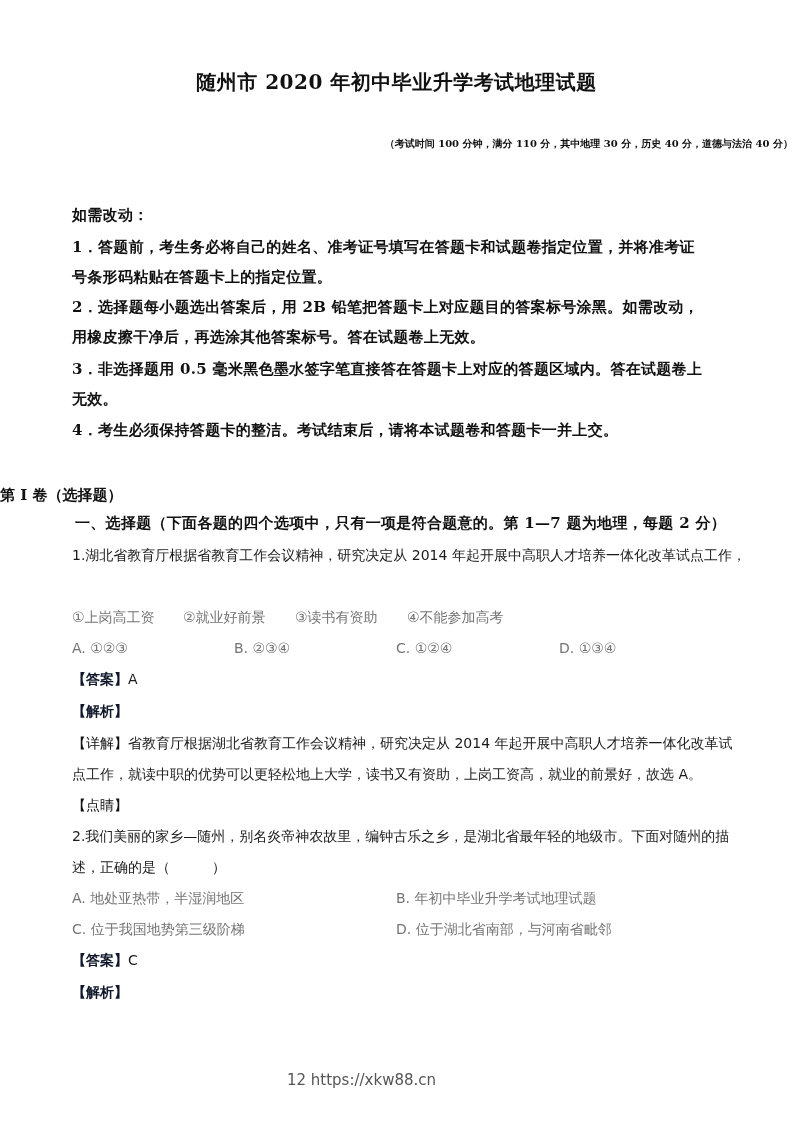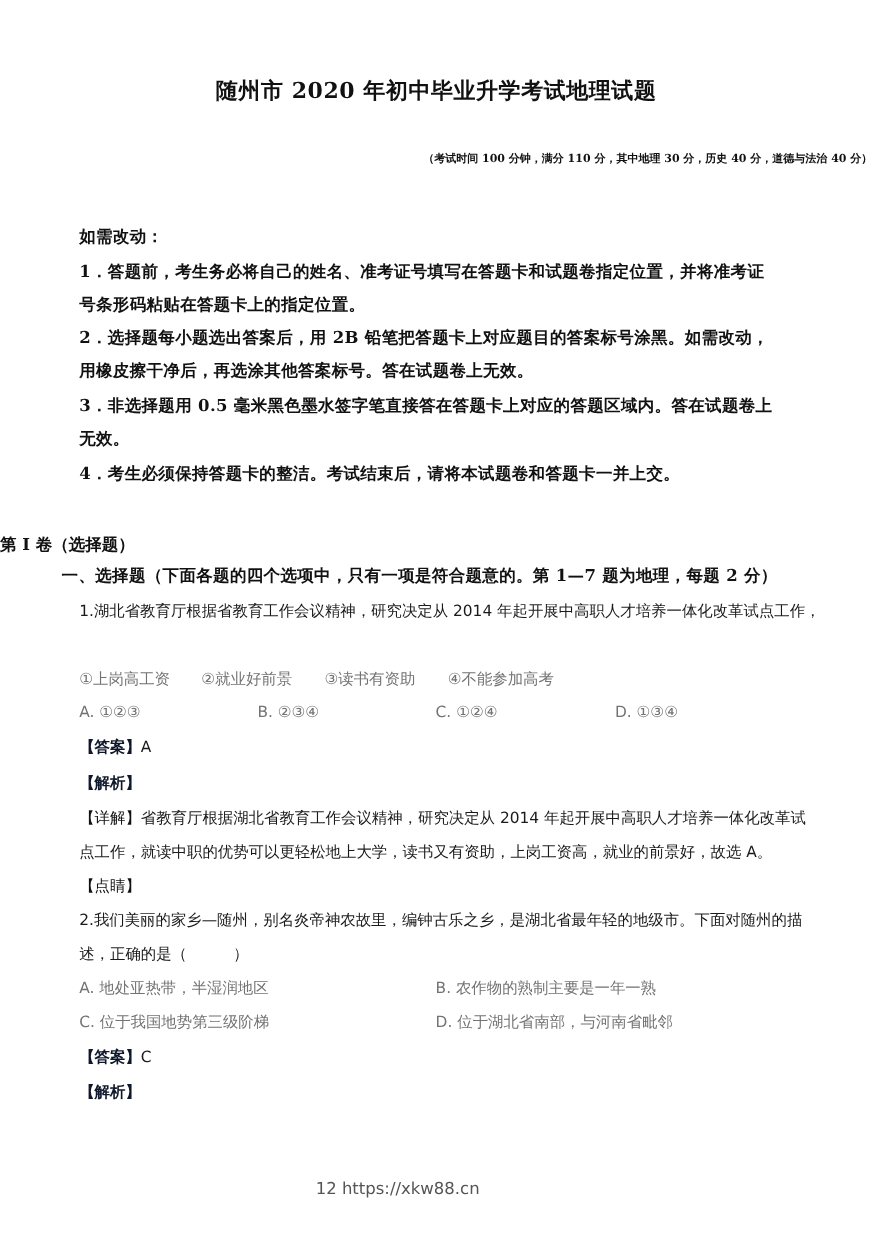--- a/index.html
+++ b/index.html
@@ -95,21 +95,21 @@
   <div class="abs bold-line" style="top:206px;">如需改动：</div>
   <div class="abs bold-line" style="top:238px;">1．答题前，考生务必将自己的姓名、准考证号填写在答题卡和试题卷指定位置，并将准考证</div>
   <div class="abs bold-line" style="top:268px;">号条形码粘贴在答题卡上的指定位置。</div>
   <div class="abs bold-line" style="top:298px;">2．选择题每小题选出答案后，用 2B 铅笔把答题卡上对应题目的答案标号涂黑。如需改动，</div>
   <div class="abs bold-line" style="top:328px;">用橡皮擦干净后，再选涂其他答案标号。答在试题卷上无效。</div>
   <div class="abs bold-line" style="top:360px;">3．非选择题用 0.5 毫米黑色墨水签字笔直接答在答题卡上对应的答题区域内。答在试题卷上</div>
   <div class="abs bold-line" style="top:390px;">无效。</div>
   <div class="abs bold-line" style="top:421px;">4．考生必须保持答题卡的整洁。考试结束后，请将本试题卷和答题卡一并上交。</div>
 
   <div class="abs section-title" style="top:486px;">第 I 卷（选择题）</div>
-  <div class="abs bold-line" style="top:514px; left:56px;">一、选择题（下面各题的四个选项中，只有一项是符合题意的。第 1—7 题为地理，每题 2 分）</div>
+  <div class="abs bold-line" style="top:514px; left:75px;">一、选择题（下面各题的四个选项中，只有一项是符合题意的。第 1—7 题为地理，每题 2 分）</div>
 
   <div class="abs body-line" style="top:547px;">1.湖北省教育厅根据省教育工作会议精神，研究决定从 2014 年起开展中高职人才培养一体化改革试点工作，</div>
 
   <div class="opt" style="left:72px; top:609px;">①上岗高工资</div>
   <div class="opt" style="left:183px; top:609px;">②就业好前景</div>
   <div class="opt" style="left:295px; top:609px;">③读书有资助</div>
   <div class="opt" style="left:407px; top:609px;">④不能参加高考</div>
 
   <div class="opt" style="left:72px; top:640px;">A. ①②③</div>
   <div class="opt" style="left:234px; top:640px;">B. ②③④</div>
@@ -124,21 +124,21 @@
   <div class="abs body-line" style="top:735px;">
     <span class="label-black">【详解】</span><span>省教育厅根据湖北省教育工作会议精神，研究决定从 2014 年起开展中高职人才培养一体化改革试</span>
   </div>
   <div class="abs body-line" style="top:766px;">点工作，就读中职的优势可以更轻松地上大学，读书又有资助，上岗工资高，就业的前景好，故选 A。</div>
   <div class="abs body-line label-black" style="top:797px;">【点睛】</div>
 
   <div class="abs body-line" style="top:828px;">2.我们美丽的家乡—随州，别名炎帝神农故里，编钟古乐之乡，是湖北省最年轻的地级市。下面对随州的描</div>
   <div class="abs body-line" style="top:859px;">述，正确的是（　　　）</div>
 
   <div class="opt" style="left:72px; top:890px;">A.  地处亚热带，半湿润地区</div>
-  <div class="opt" style="left:396px; top:890px;">B.  农作物的熟制主要是一年一熟</div>
+  <div class="opt" style="left:396px; top:890px;">B.  年初中毕业升学考试地理试题</div>
   <div class="opt" style="left:72px; top:921px;">C.  位于我国地势第三级阶梯</div>
   <div class="opt" style="left:396px; top:921px;">D.  位于湖北省南部，与河南省毗邻</div>
 
   <div class="abs body-line" style="top:952px;">
     <span class="label-blue">【答案】</span><span>C</span>
   </div>
   <div class="abs body-line label-blue" style="top:984px;">【解析】</div>
 
   <div class="abs footer">12 https://xkw88.cn</div>
 

